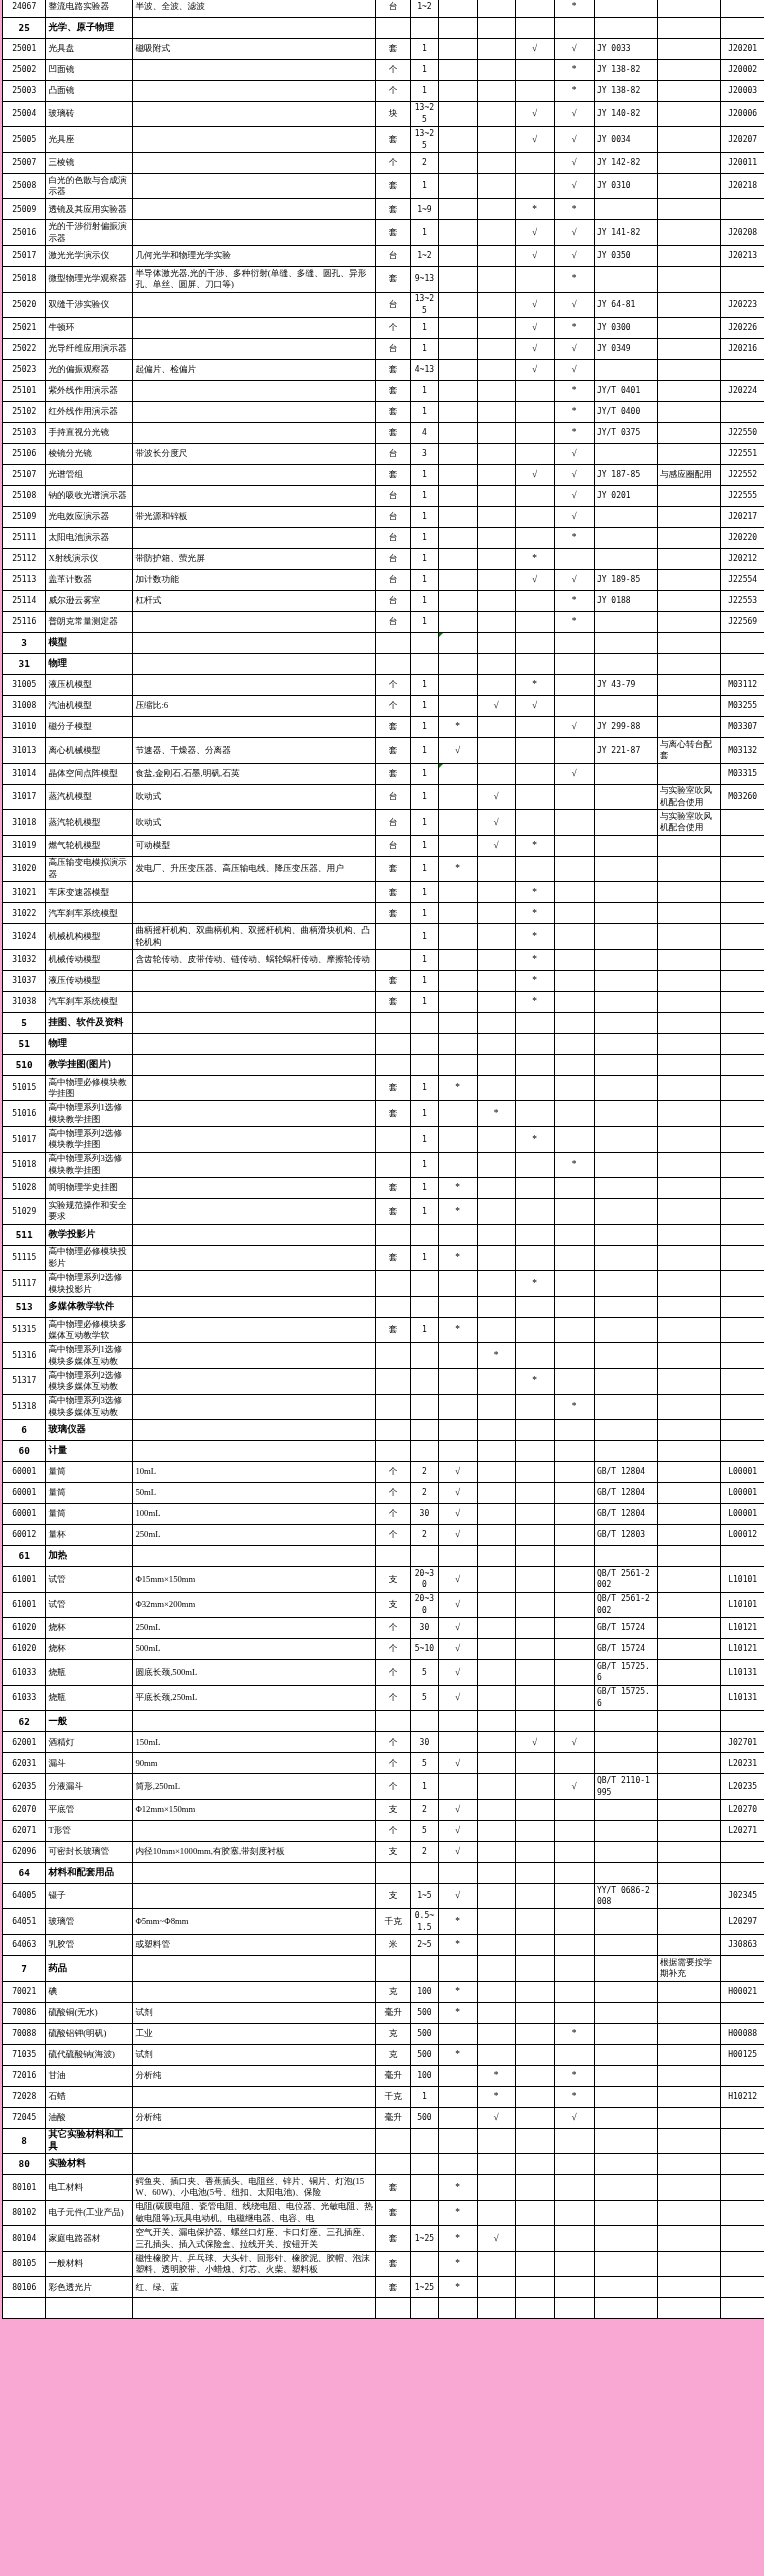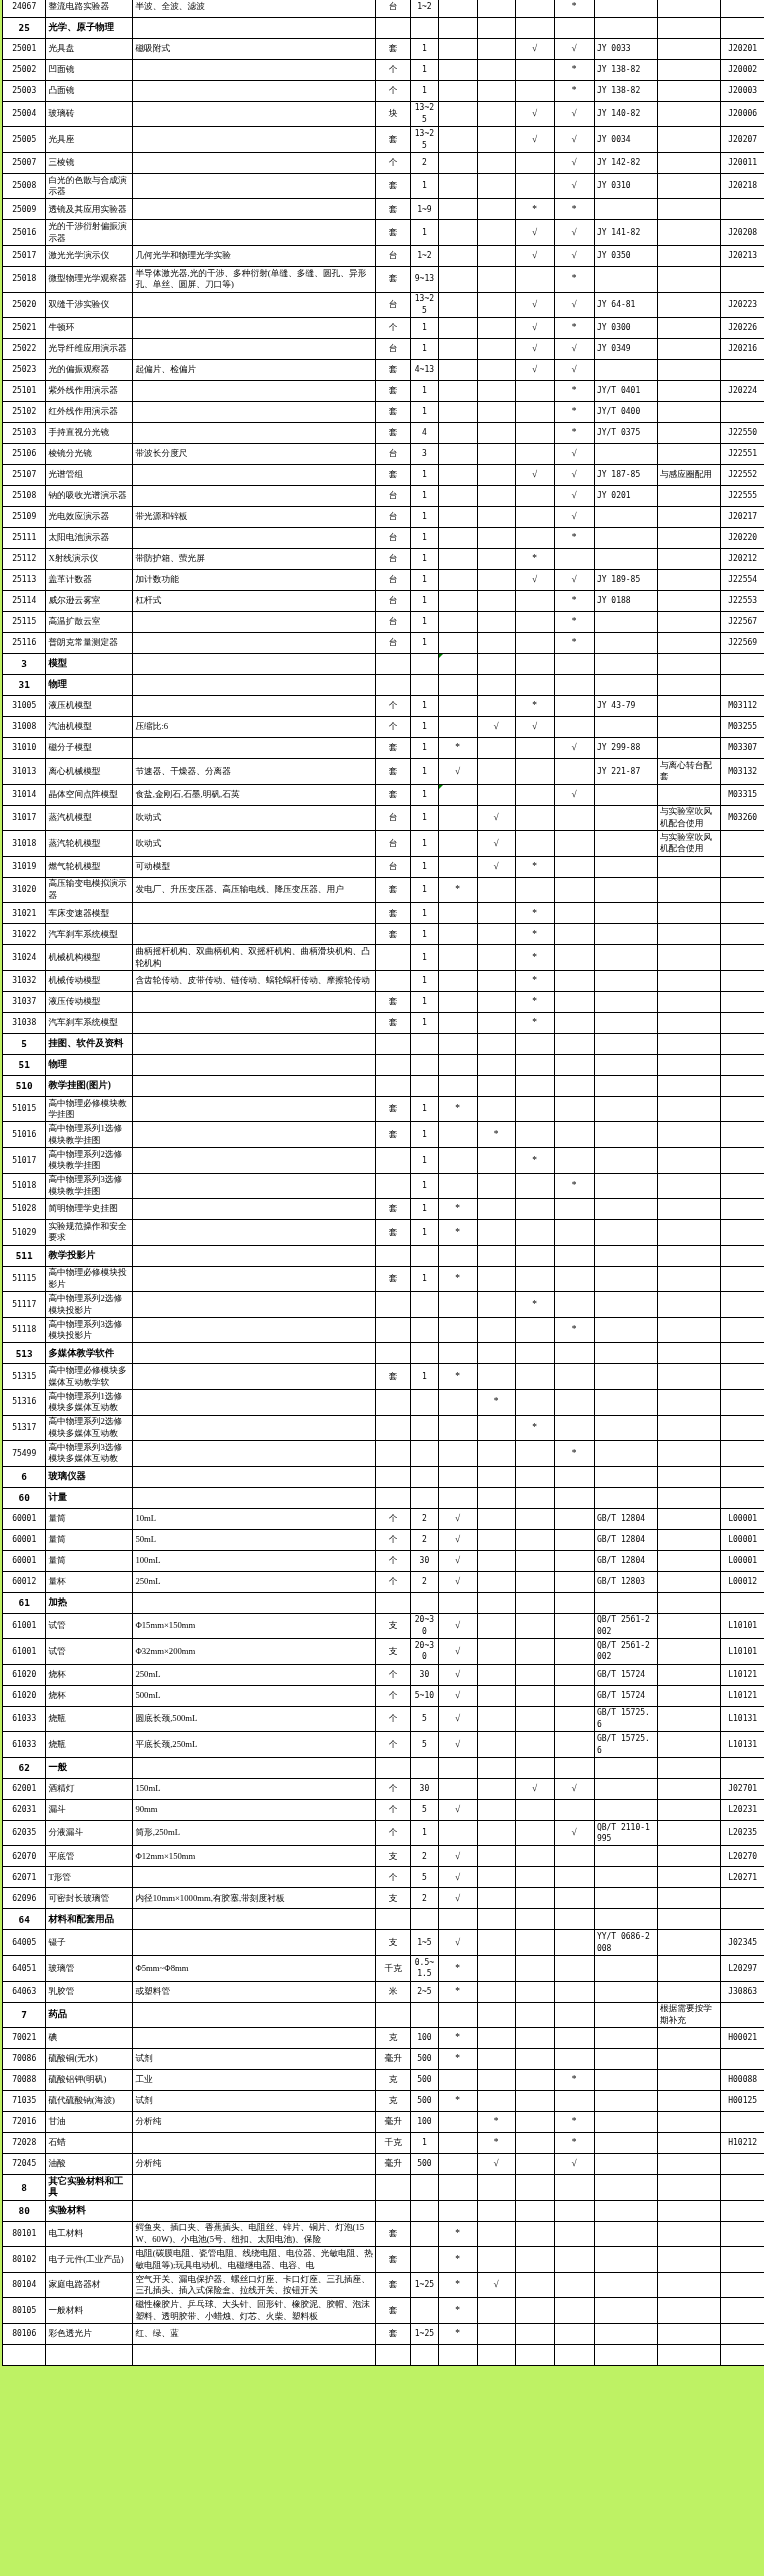--- a/index.html
+++ b/index.html
@@ -1,21 +1,21 @@
 <!DOCTYPE html>
 <html style="font-size:11.6px"><head>
 <meta charset="utf-8">
 <style>
   html,body{margin:0;padding:0;background:#ffffff;}
   #viewport{
     position:relative;
     width:764px;
     height:2576px;
     overflow:hidden;
-    background:#bef264;
+    background:#f9a8d4;
     font-family:"Liberation Serif", serif;
   }
   #sheet{
     position:absolute;
     top:-4.3px;
     left:2.2px;
   }
   table{
     border-collapse:collapse;
     table-layout:fixed;
@@ -465,34 +465,20 @@
             <td class="c-qty">1</td>
             <td class="c-mark"></td>
             <td class="c-mark"></td>
             <td class="c-mark"></td>
             <td class="c-mark">*</td>
             <td class="c-std">JY 0188</td>
             <td class="c-rem"></td>
             <td class="c-code2">J22553</td>
           </tr>
           <tr>
-            <td class="c-code">25115</td>
-            <td class="c-name">高温扩散云室</td>
-            <td class="c-spec"></td>
-            <td class="c-unit">台</td>
-            <td class="c-qty">1</td>
-            <td class="c-mark"></td>
-            <td class="c-mark"></td>
-            <td class="c-mark"></td>
-            <td class="c-mark">*</td>
-            <td class="c-std"></td>
-            <td class="c-rem"></td>
-            <td class="c-code2">J22567</td>
-          </tr>
-          <tr>
             <td class="c-code">25116</td>
             <td class="c-name">普朗克常量测定器</td>
             <td class="c-spec"></td>
             <td class="c-unit">台</td>
             <td class="c-qty">1</td>
             <td class="c-mark"></td>
             <td class="c-mark"></td>
             <td class="c-mark"></td>
             <td class="c-mark">*</td>
             <td class="c-std"></td>
@@ -902,34 +888,20 @@
             <td class="c-unit"></td>
             <td class="c-qty"></td>
             <td class="c-mark"></td>
             <td class="c-mark"></td>
             <td class="c-mark">*</td>
             <td class="c-mark"></td>
             <td class="c-std"></td>
             <td class="c-rem"></td>
             <td class="c-code2"></td>
           </tr>
-          <tr>
-            <td class="c-code">51118</td>
-            <td class="c-name">高中物理系列3选修模块投影片</td>
-            <td class="c-spec"></td>
-            <td class="c-unit"></td>
-            <td class="c-qty"></td>
-            <td class="c-mark"></td>
-            <td class="c-mark"></td>
-            <td class="c-mark"></td>
-            <td class="c-mark">*</td>
-            <td class="c-std"></td>
-            <td class="c-rem"></td>
-            <td class="c-code2"></td>
-          </tr>
           <tr class="section">
             <td class="c-code">513</td>
             <td class="c-name">多媒体教学软件</td>
             <td class="c-spec"></td>
             <td class="c-unit"></td>
             <td class="c-qty"></td>
             <td class="c-mark"></td>
             <td class="c-mark"></td>
             <td class="c-mark"></td>
             <td class="c-mark"></td>
@@ -973,21 +945,21 @@
             <td class="c-qty"></td>
             <td class="c-mark"></td>
             <td class="c-mark"></td>
             <td class="c-mark">*</td>
             <td class="c-mark"></td>
             <td class="c-std"></td>
             <td class="c-rem"></td>
             <td class="c-code2"></td>
           </tr>
           <tr>
-            <td class="c-code">75499</td>
+            <td class="c-code">51318</td>
             <td class="c-name">高中物理系列3选修模块多媒体互动教</td>
             <td class="c-spec"></td>
             <td class="c-unit"></td>
             <td class="c-qty"></td>
             <td class="c-mark"></td>
             <td class="c-mark"></td>
             <td class="c-mark"></td>
             <td class="c-mark">*</td>
             <td class="c-std"></td>
             <td class="c-rem"></td>

